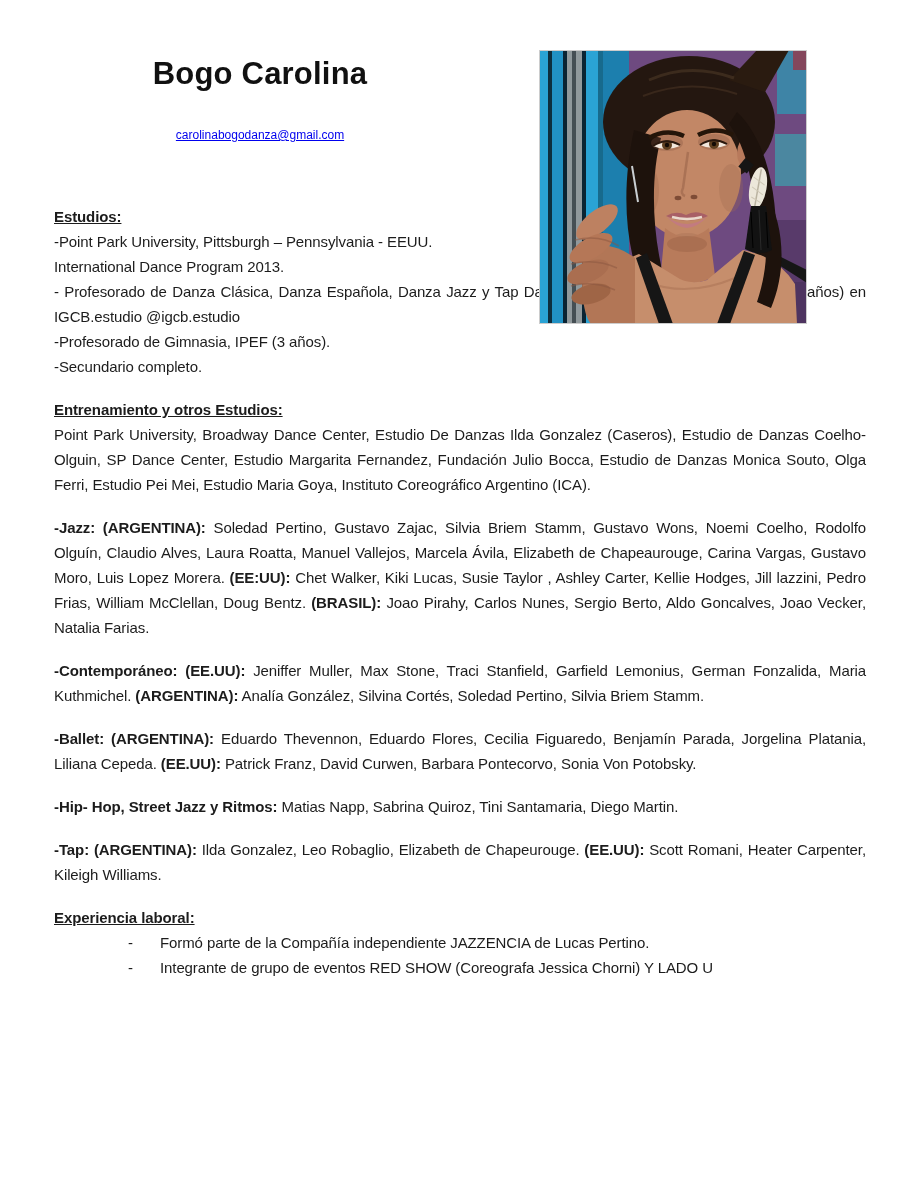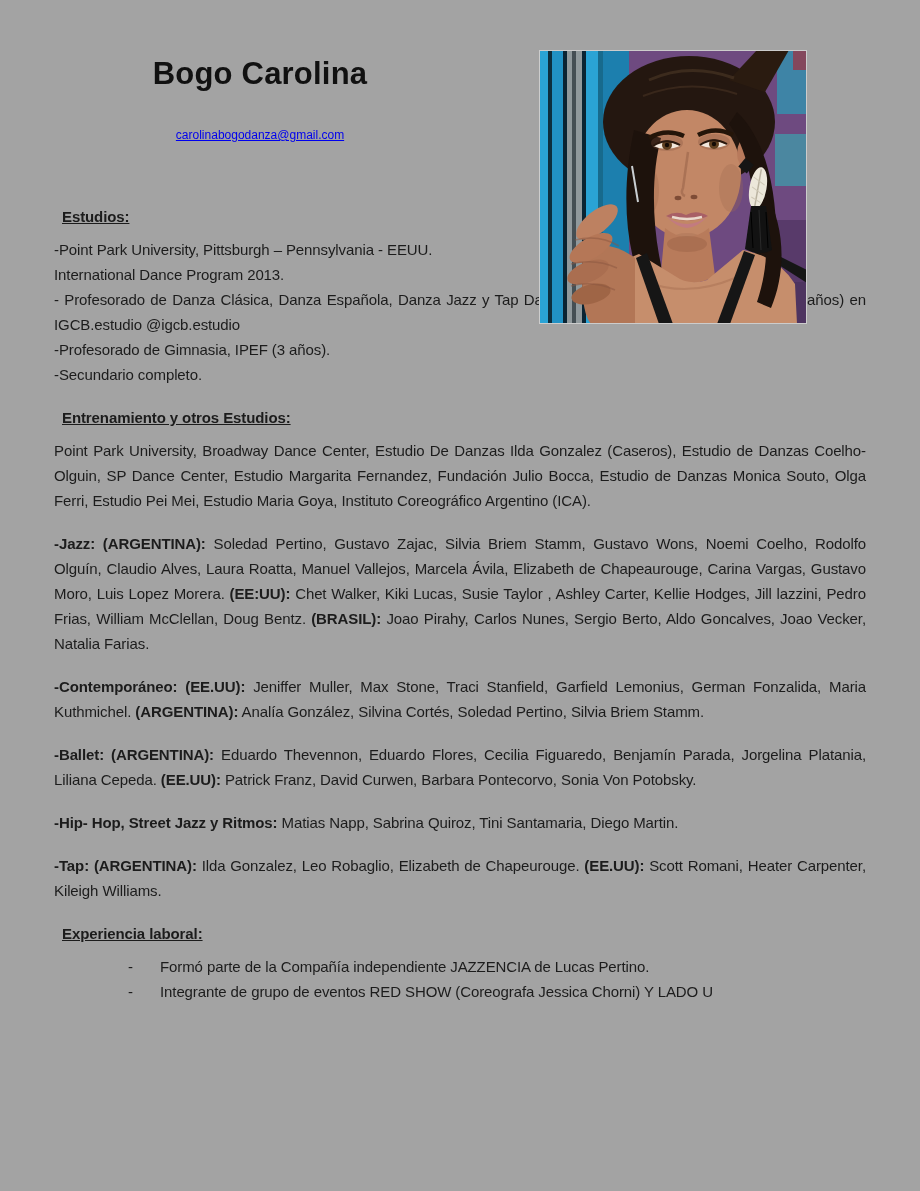--- a/index.html
+++ b/index.html
@@ -1,39 +1,39 @@
 <!DOCTYPE html>
 <html><head>
 <meta charset="utf-8">
 <style>
   html,body { margin:0; padding:0; background:#e8e8e8; }
   .page {
     position:relative;
     width:920px; height:1191px;
     margin:0 auto;
-    background:#a3a3a3;
+    background:#ffffff;
     color:#1c1c1c;
     font-family:"Liberation Sans", sans-serif;
     overflow:hidden;
   }
   
   .header { margin-left:54px; width:412px; text-align:center; }
   .header h1 { margin:0; padding-top:54px; font-size:31px; line-height:40px; font-weight:700; color:#111; letter-spacing:0.2px; }
   .contact { font-size:12px; line-height:22px; }
   .contact.email { margin-top:30px; }
   .contact.instagram { margin-top:20px; }
   .contact.location { margin-top:17px; }
   a.email-link { color:#0000EE; text-decoration:underline; }
   
   .photo { position:absolute; left:539px; top:50px; width:268px; height:274px; }
   
   .body { padding:0 54px; font-size:15px; line-height:25px; letter-spacing:-0.1px; }
   .body section, .body p.para-block { margin:0 0 18px 0; }
   .body .first { margin-top:58px; }
-  h2.h { margin:8px; font-size:15px; line-height:25px; font-weight:700; text-decoration:underline; }
+  h2.h { margin:0; font-size:15px; line-height:25px; font-weight:700; text-decoration:underline; }
   .line { line-height:25px; }
   .para { margin:0; text-align:justify; line-height:25px; }
   .b { font-weight:700; }
   .bullet { display:flex; line-height:25px; }
   .bullet .dash { margin-left:74px; width:32px; flex:none; }
   .bullet .btext { flex:1; }
 </style>
 </head>
 <body>
 

